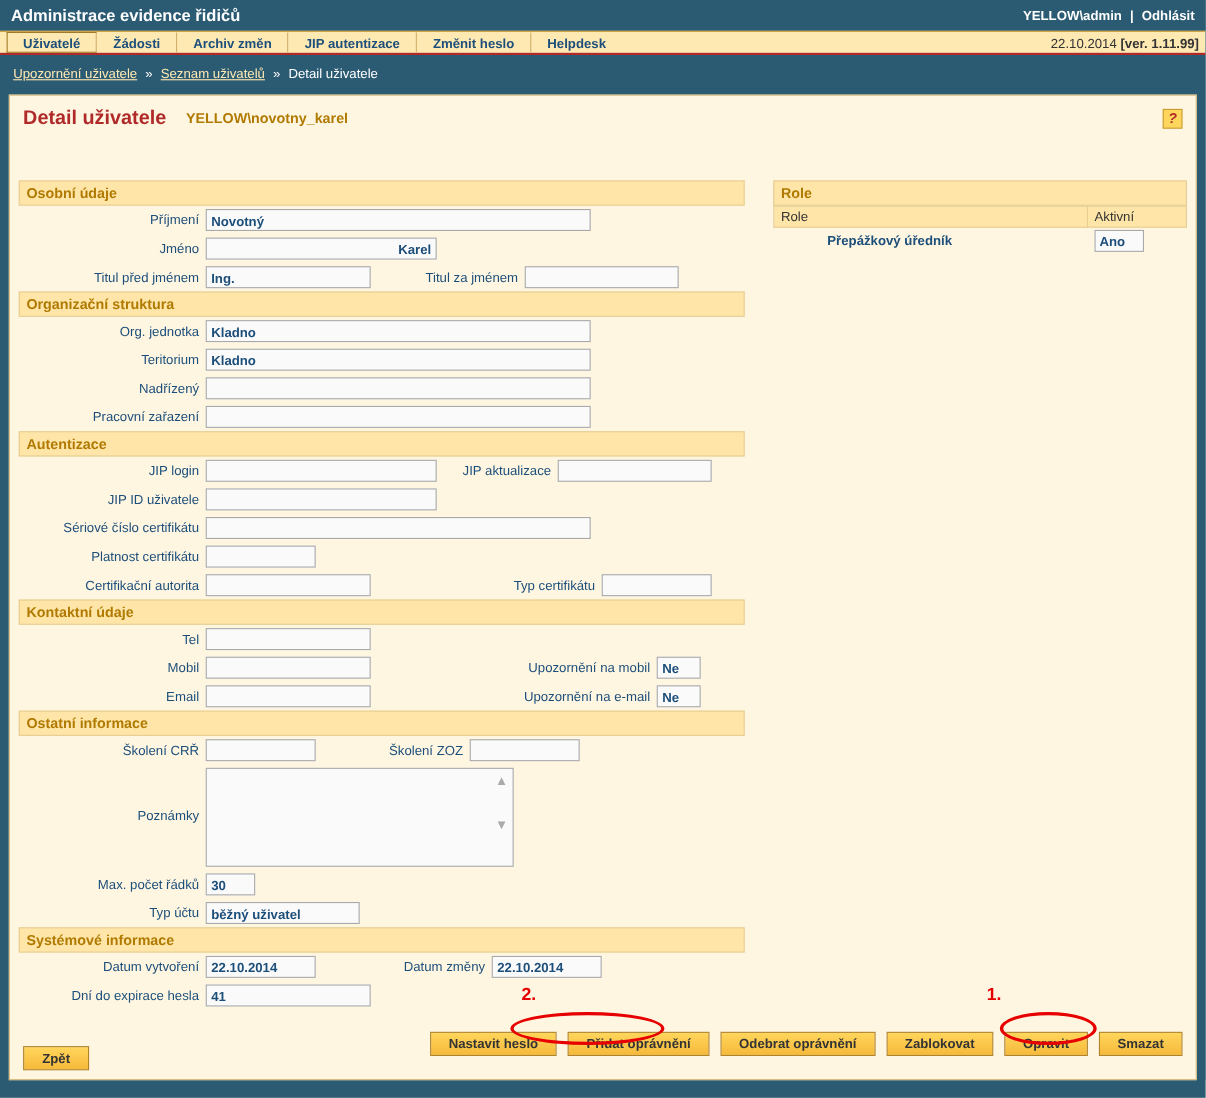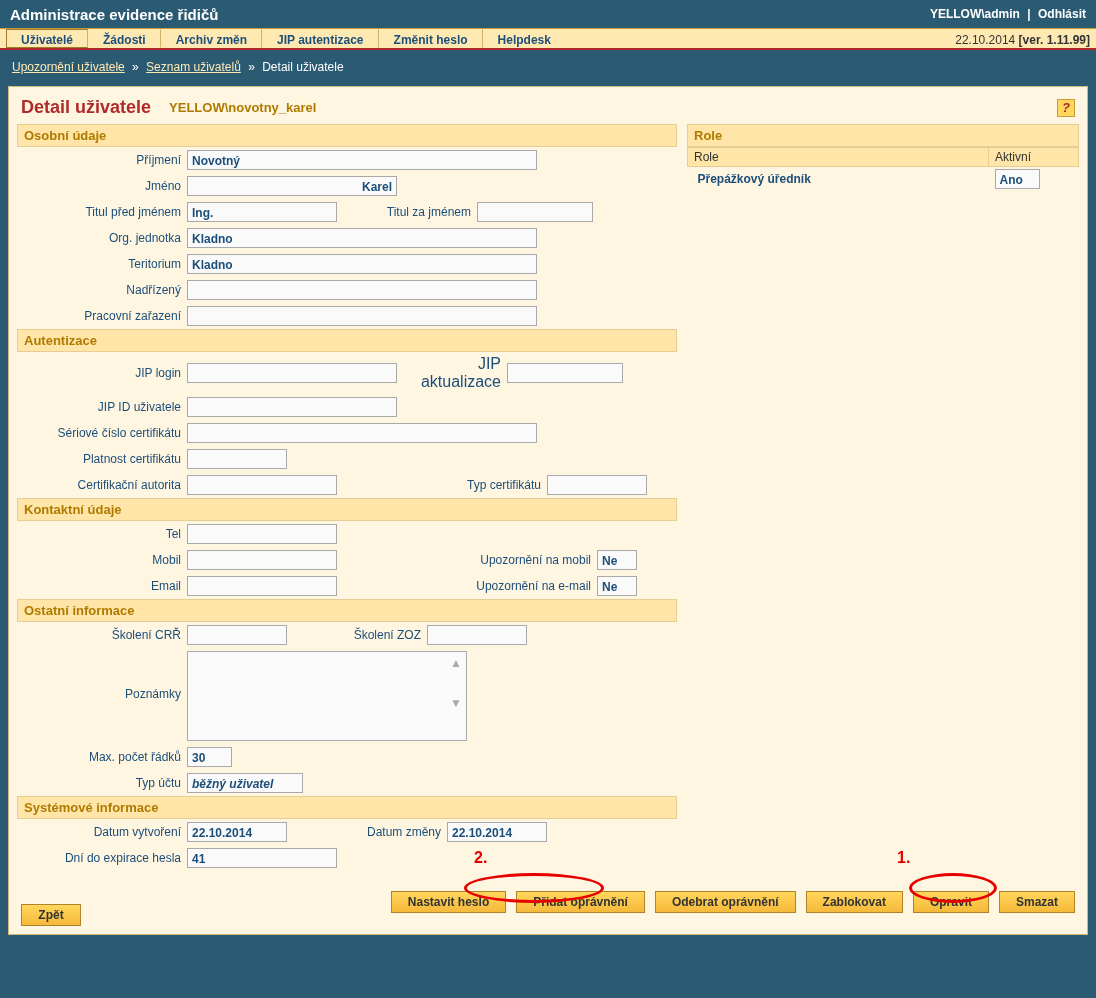--- a/index.html
+++ b/index.html
@@ -90,22 +90,23 @@
     color: #b02a2a;
     font-weight: bold;
     text-align: center;
     line-height: 16px;
     font-style: italic;
     font-size: 13px;
     cursor: pointer;
   }
   .columns {
     display: flex;
-    gap: 10px;
+    gap: 26px;
     padding: 0 8px;
+    margin-top: 40px;
   }
   .col-left { flex: 0 0 660px; }
   .col-right { flex: 1; }
   .section-head {
     background: #ffe6a8;
     color: #b07a00;
     font-weight: bold;
     padding: 3px 6px;
     border: 1px solid #e5cd93;
     font-size: 13px;
@@ -120,37 +121,37 @@
     text-align: right;
     color: #1c4e7a;
     padding-right: 6px;
     font-size: 12px;
   }
   .lbl2 {
     flex: 0 0 110px;
     text-align: right;
     color: #1c4e7a;
     padding-right: 6px;
-    font-size: 16px;
+    font-size: 12px;
   }
   .fld {
     border: 1px solid #a9a9a9;
     background: #fafafa;
     color: #1c4e7a;
     font-weight: bold;
     padding: 2px 4px;
     height: 20px;
     line-height: 16px;
     font-size: 12px;
     overflow: hidden;
   }
   .fld.w350 { width: 350px; }
   .fld.w210 { width: 210px; text-align: right; }
   .fld.w150 { width: 150px; }
-  .fld.w140 { width: 116px; font-style: italic; }
+  .fld.w140 { width: 140px; }
   .fld.w100 { width: 100px; }
   .fld.w45  { width: 45px;  }
   .fld.w40  { width: 40px;  }
   .textarea-fld {
     border: 1px solid #a9a9a9;
     background: #fafafa;
     width: 280px;
     height: 90px;
     position: relative;
   }
@@ -265,20 +266,21 @@
           <div class="lbl">Jméno</div>
           <div class="fld w210">Karel</div>
         </div>
         <div class="form-row">
           <div class="lbl">Titul před jménem</div>
           <div class="fld w150">Ing.</div>
           <div class="lbl" style="flex:0 0 140px;">Titul za jménem</div>
           <div class="fld w140"></div>
         </div>
 
+        <div class="section-head">Organizační struktura</div>
         <div class="form-row">
           <div class="lbl">Org. jednotka</div>
           <div class="fld w350">Kladno</div>
         </div>
         <div class="form-row">
           <div class="lbl">Teritorium</div>
           <div class="fld w350">Kladno</div>
         </div>
         <div class="form-row">
           <div class="lbl">Nadřízený</div>
@@ -372,21 +374,21 @@
 
       <div class="col-right">
         <div class="section-head">Role</div>
         <table class="role-table">
           <tbody>
               <tr>
             <th>Role</th>
             <th style="width:90px;">Aktivní</th>
           </tr>
           <tr>
-            <td><span class="fld" style="display:inline-block; min-width:160px; border:none; background:transparent;">Přepážkový úředník</span></td>
+            <td><span class="fld" style="display:inline-block; min-width:160px; border:none; background:transparent;text-align:right;">Přepážkový úředník</span></td>
             <td><span class="fld w45">Ano</span></td>
           </tr>
         </tbody>
           </table>
       </div>
     </div>
 
     <div class="button-row btn-zone">
       <div class="btn small">Zpět</div>
       <div class="spacer"></div>

